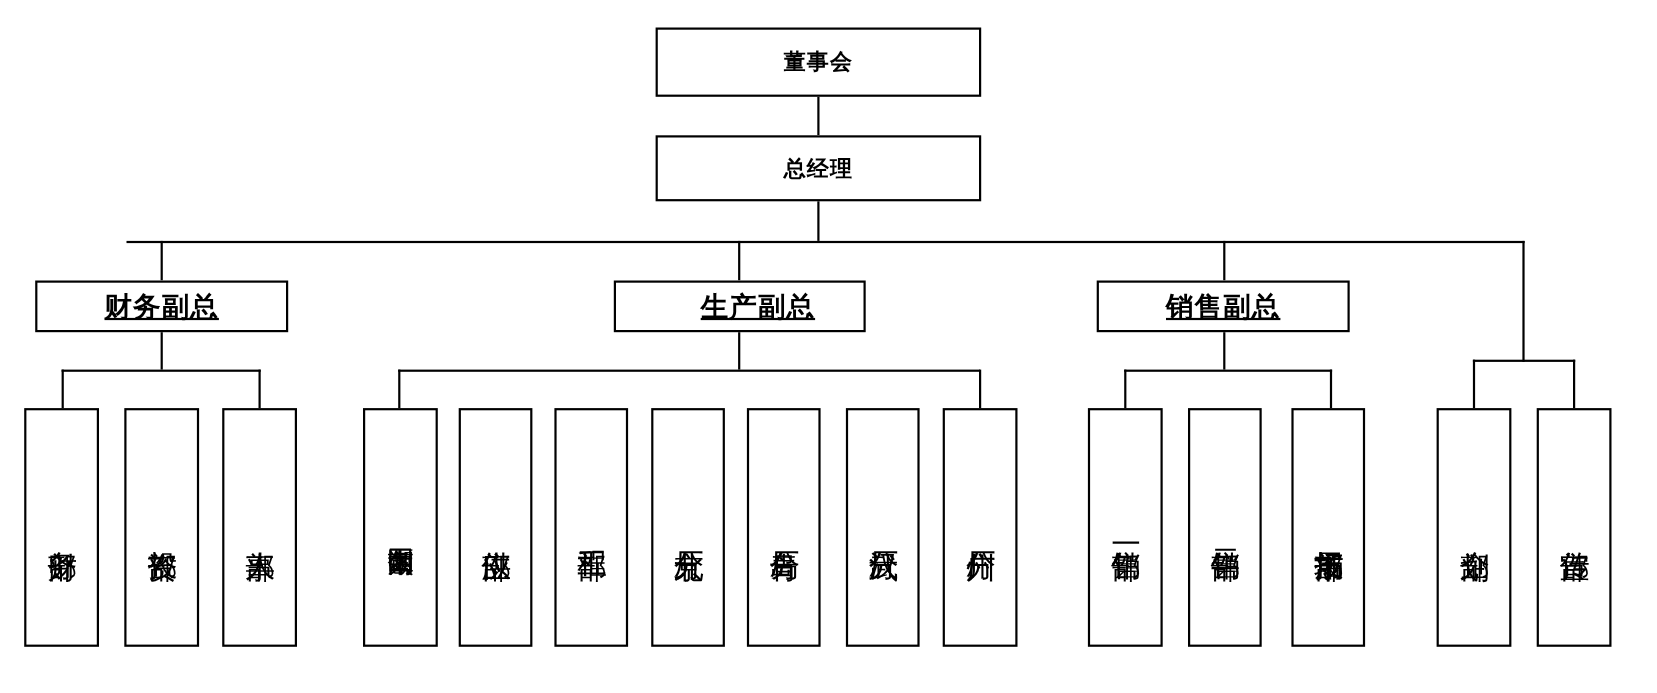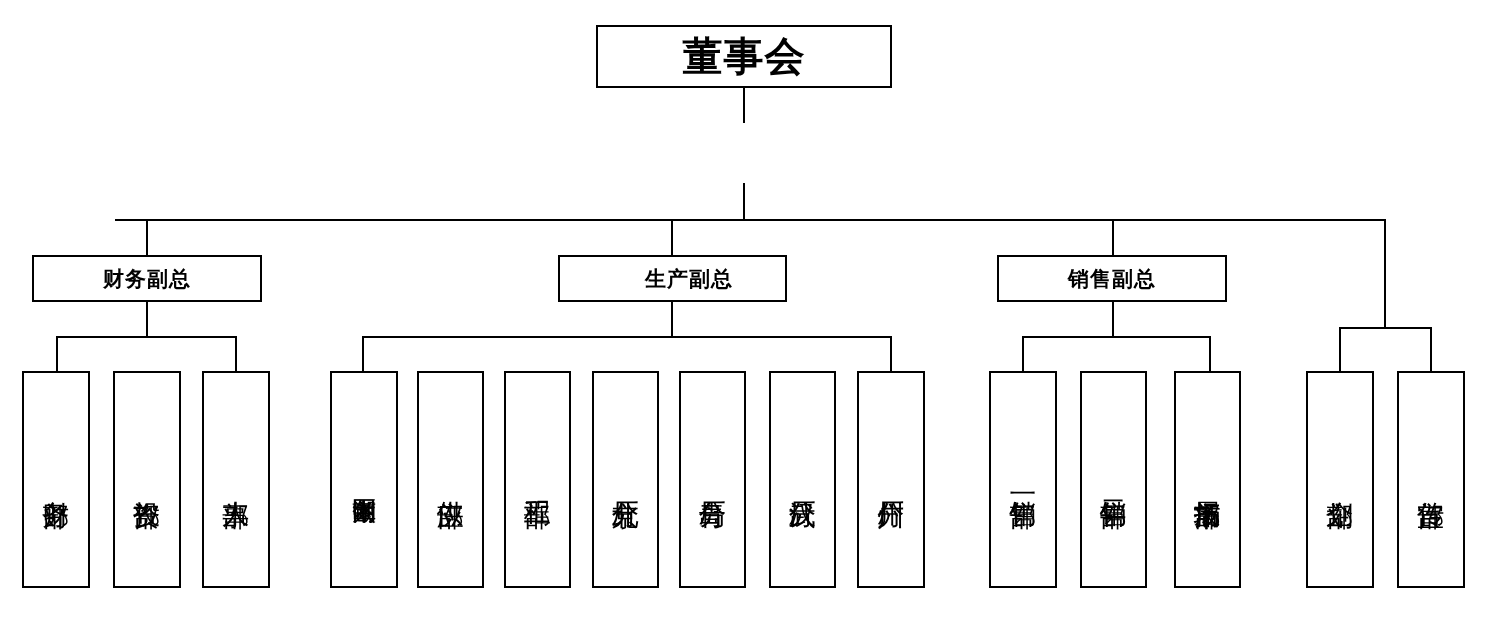--- a/index.html
+++ b/index.html
@@ -24,28 +24,29 @@
     background: #ffffff;
     border: 2px solid #000000;
     display: flex;
     align-items: center;
     justify-content: center;
     color: #000000;
   }
   .node.top {
     border-width: 2px;
     font-weight: bold;
-    font-size: 40px;
+    font-size: 20px;
     letter-spacing: 1px;
   }
   .node.vp {
     border-width: 2px;
     font-weight: bold;
-    font-size: 21px;
+    font-size: 25px;
     letter-spacing: 1px;
+    text-decoration: underline;
   }
   .node.leaf {
     border-width: 2px;
     font-weight: normal;
     font-size: 27px;
   }
   .vtext {
     writing-mode: vertical-rl;
     text-orientation: upright;
     line-height: 1.02;
@@ -64,20 +65,23 @@
 <body>
 
 <div id="org-chart">
 
   <div class="node top" style="left:596px; top:25px; width:296px; height:63px;">
     <span>董事会</span>
   </div>
 
   <div class="ln v" style="left:743px; top:88px; height:35px;"></div>
 
+  <div class="node top" style="left:596px; top:123px; width:296px; height:60px;">
+    <span>总经理</span>
+  </div>
 
   <div class="ln v" style="left:743px; top:183px; height:36px;"></div>
 
   <div class="ln h" style="left:115px; top:219px; width:1271px;"></div>
 
   <div class="ln v" style="left:146px; top:219px; height:36px;"></div>
   <div class="ln v" style="left:671px; top:219px; height:36px;"></div>
   <div class="ln v" style="left:1112px; top:219px; height:36px;"></div>
   <div class="ln v" style="left:1384px; top:219px; height:110px;"></div>
 

